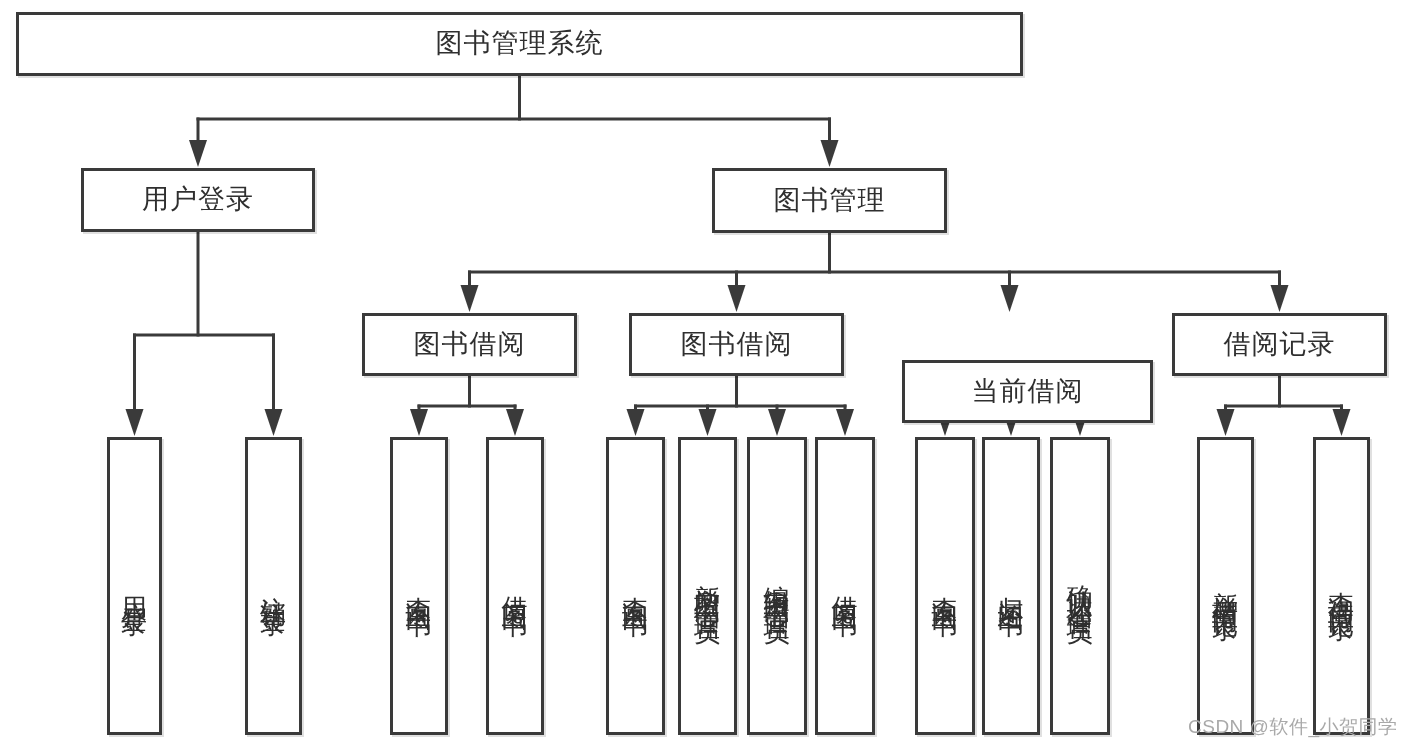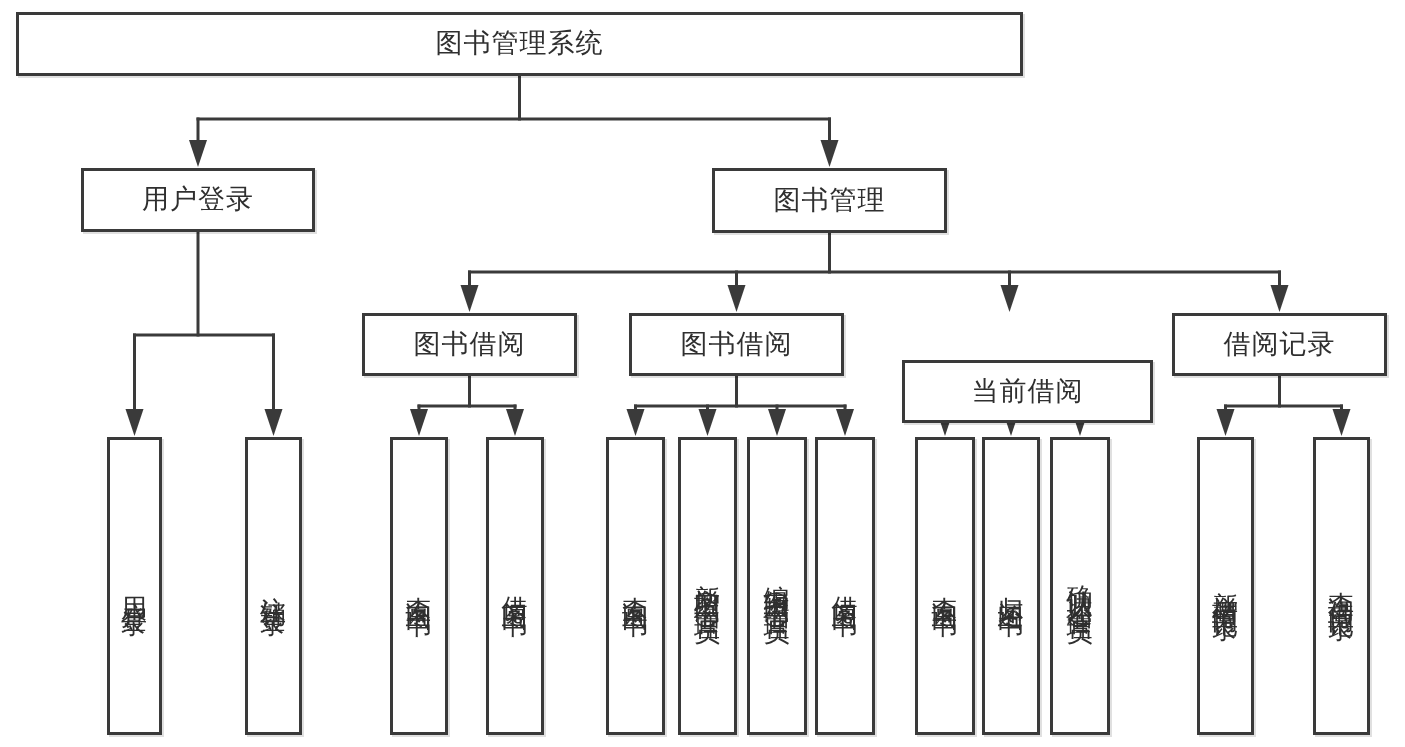--- a/index.html
+++ b/index.html
@@ -100,20 +100,21 @@
       <polygon points="1002,409 1020,409 1011,436" fill="#3a3a3a"></polygon>
       <line x1="1080" y1="406" x2="1080" y2="415" stroke="#3a3a3a" stroke-width="3" stroke-linecap="square"></line>
       <polygon points="1071,409 1089,409 1080,436" fill="#3a3a3a"></polygon>
       <line x1="1279.5" y1="376" x2="1279.5" y2="406" stroke="#3a3a3a" stroke-width="3" stroke-linecap="square"></line>
       <line x1="1225.5" y1="406" x2="1341.5" y2="406" stroke="#3a3a3a" stroke-width="3" stroke-linecap="square"></line>
       <line x1="1225.5" y1="406" x2="1225.5" y2="415" stroke="#3a3a3a" stroke-width="3" stroke-linecap="square"></line>
       <polygon points="1216.5,409 1234.5,409 1225.5,436" fill="#3a3a3a"></polygon>
       <line x1="1341.5" y1="406" x2="1341.5" y2="415" stroke="#3a3a3a" stroke-width="3" stroke-linecap="square"></line>
       <polygon points="1332.5,409 1350.5,409 1341.5,436" fill="#3a3a3a"></polygon>
     </svg>
+  <div class="watermark">CSDN @软件_小贺同学</div>
 <div class="node" style="left: 16px; top: 12px; width: 1007px; height: 64px;">
       <span>图书管理系统</span>
     </div>
     <div class="node" style="left: 81px; top: 168px; width: 234px; height: 64px;">
       <span>用户登录</span>
     </div>
     <div class="node" style="left: 712px; top: 168px; width: 235px; height: 65px; text-align: right;">
       <span>图书管理</span>
     </div>
     <div class="node" style="left: 362px; top: 313px; width: 215px; height: 63px;">

